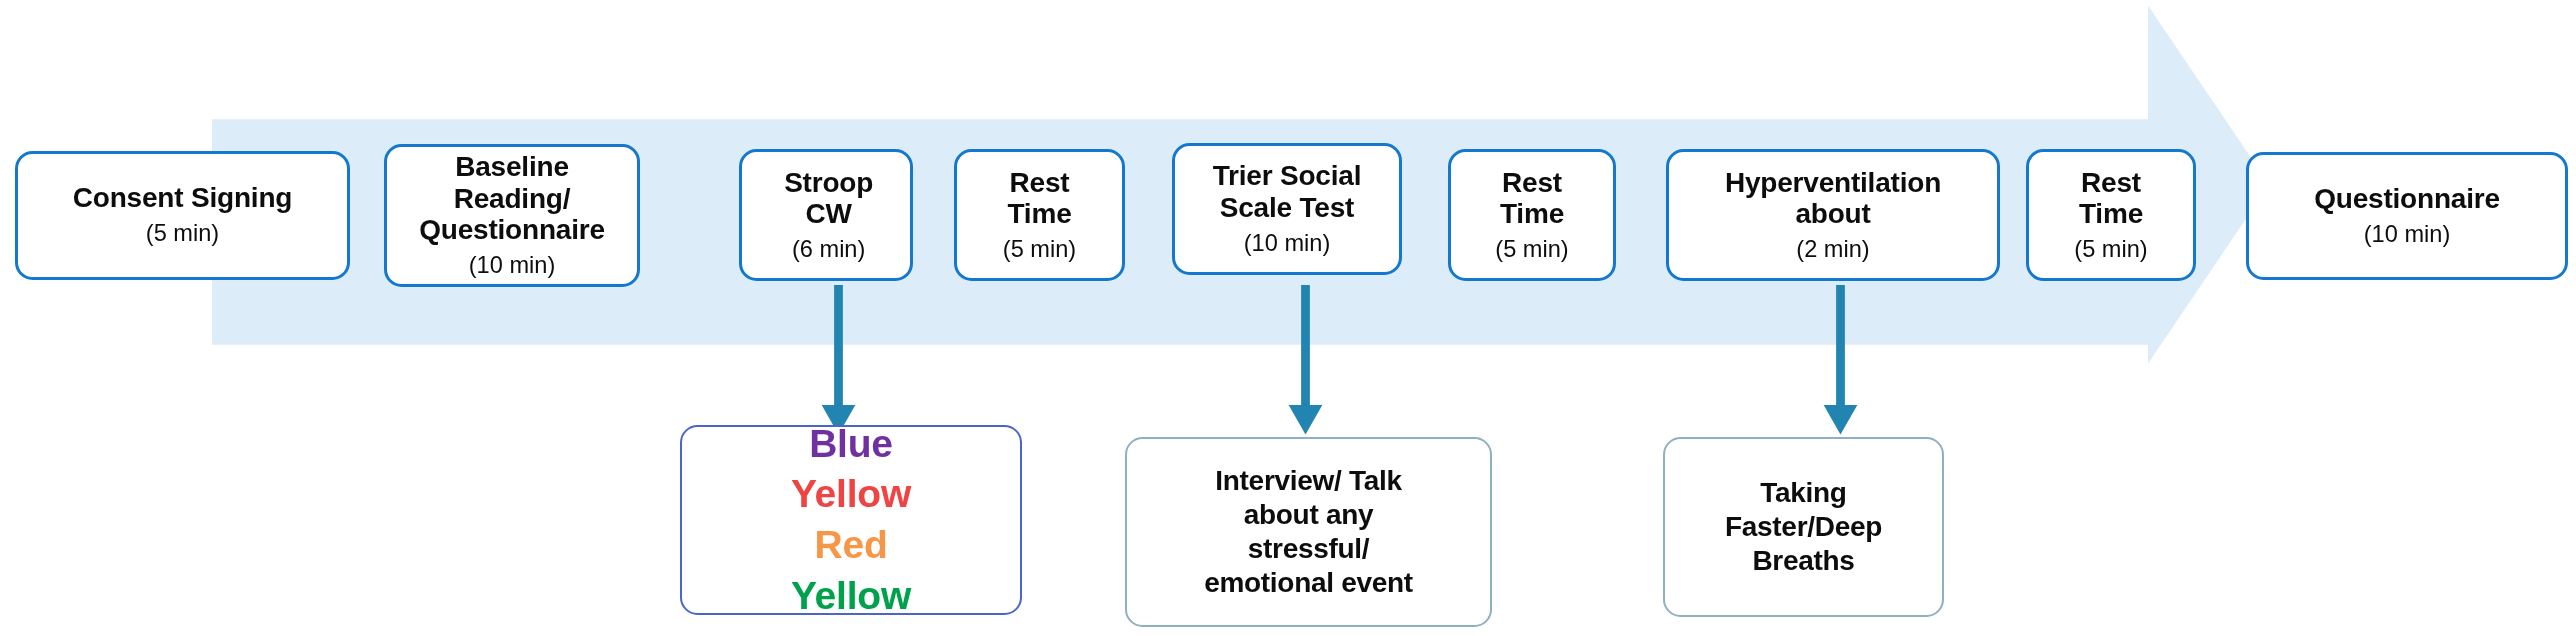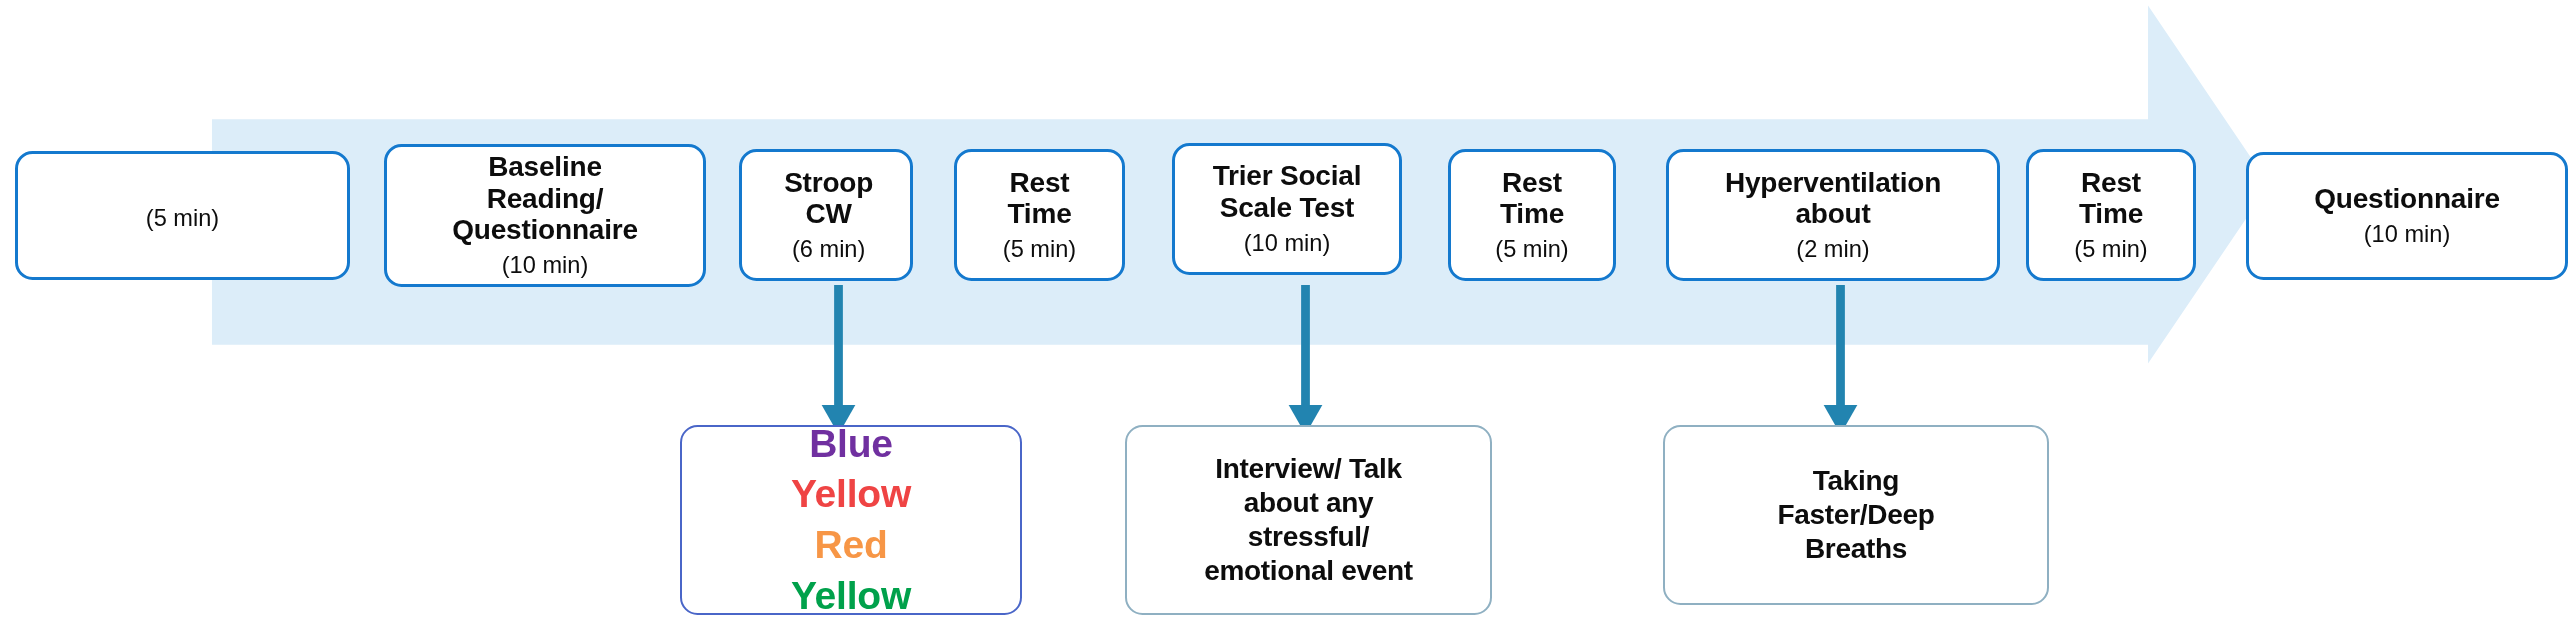--- a/index.html
+++ b/index.html
@@ -82,20 +82,21 @@
     align-items: center;
     justify-content: center;
     text-align: center;
     padding: 4px 8px;
   }
   .detail-box.variant-stroop {
     border: 2.7px solid #4A66C8;
   }
   .detail-box.variant-plain {
     border: 2.7px solid #8FB0C2;
+    margin-top: 12px;
   }
   .detail-line {
     font-weight: bold;
     font-size: 28px;
     line-height: 1.20;
     color: #0d0d0d;
     letter-spacing: -0.2px;
   }
   .detail-line.stroop-word {
     font-size: 39px;
@@ -130,24 +131,25 @@
   </svg>
 
   <svg class="connector" style="left:1810px; top:285px; width:61px; height:155px;" viewBox="0 0 90 230" xmlns="http://www.w3.org/2000/svg">
     <line x1="45" y1="0" x2="45" y2="182" stroke="#2284B0" stroke-width="13"></line>
     <polygon points="20,178 70,178 45,222" fill="#2284B0"></polygon>
   </svg>
 
   <div id="timeline-row">
 
     <div class="stage-box" style="left:15px; top:10.8px; width:335px; height:129px;">
-      <div class="stage-duration">(5 min)</div>
-    </div>
-
-    <div class="stage-box" style="left:384px; top:4px; width:322px; height:143px;">
+      <div class="stage-label">Consent Signing</div>
+      <div class="stage-duration">(5 min)</div>
+    </div>
+
+    <div class="stage-box" style="left:384px; top:4px; width:256px; height:143px;">
       <div class="stage-label">Baseline
 Reading/
 Questionnaire</div>
       <div class="stage-duration">(10 min)</div>
     </div>
 
     <div class="stage-box" style="left:739px; top:9.4px; width:174px; height:132px;padding-left:12px;">
       <div class="stage-label">Stroop
 CW</div>
       <div class="stage-duration">(6 min)</div>
@@ -197,20 +199,20 @@
     <div class="detail-line stroop-word" style="color:#00A14B;">Yellow</div>
   </div>
 
   <div class="detail-box variant-plain" style="left:1125px; top:425px; width:367px; height:190px;">
     <div class="detail-text">Interview/ Talk
 about any
 stressful/
 emotional event</div>
   </div>
 
-  <div class="detail-box variant-plain" style="left:1663px; top:425px; width:386px; height:180px;">
+  <div class="detail-box variant-plain" style="left:1663px; top:425px; width:281px; height:180px;">
     <div class="detail-text">Taking
 Faster/Deep
 Breaths</div>
   </div>
 
 </div>
 
 
 </body></html>

